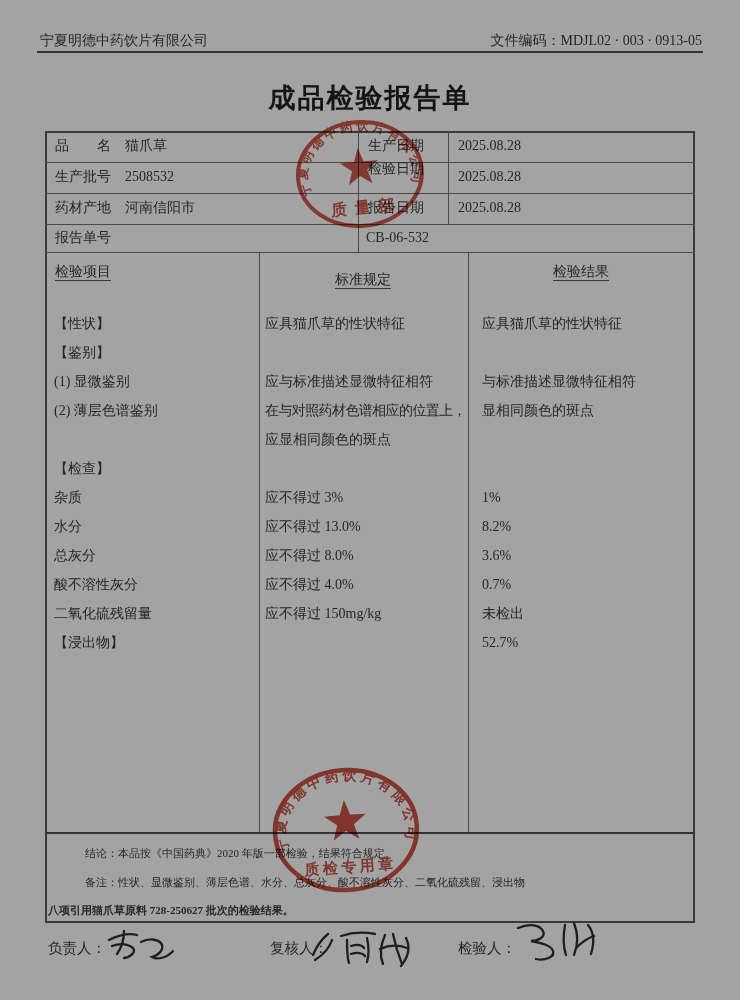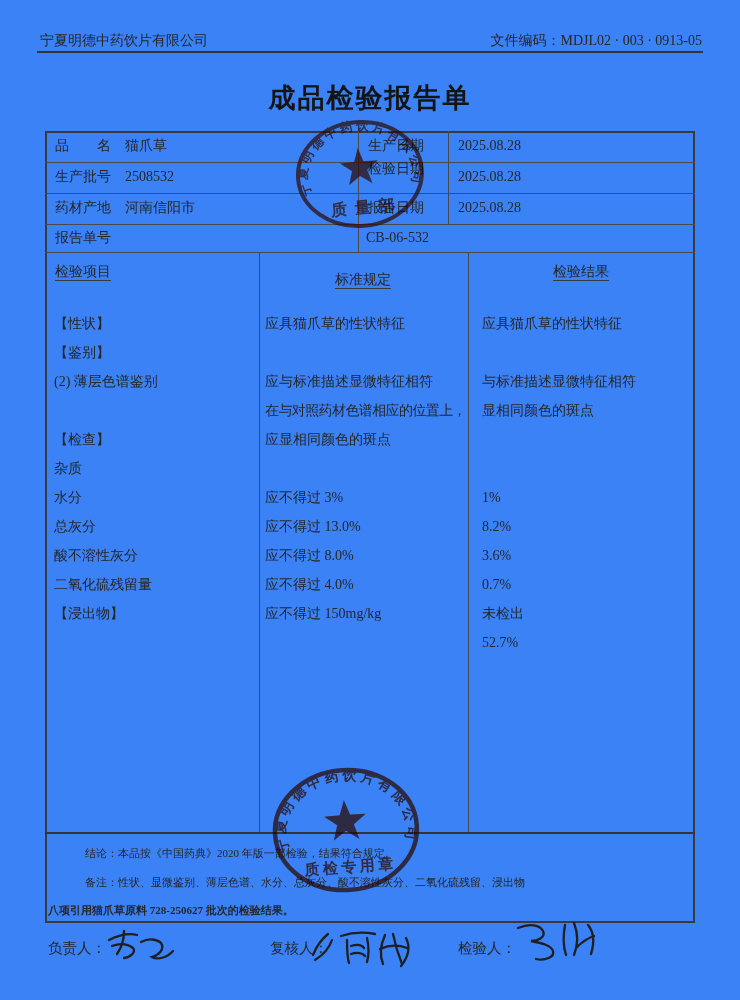--- a/index.html
+++ b/index.html
@@ -1,16 +1,16 @@
 <!DOCTYPE html>
 <html><head>
 <meta charset="utf-8">
 <style>
   html,body{margin:0;padding:0;background:#ffffff;}
-  .sheet{position:relative;width:740px;height:1000px;background:#3b82f6;overflow:hidden;
+  .sheet{position:relative;width:740px;height:1000px;background:#a3a3a3;overflow:hidden;
          font-family:"Liberation Serif","DejaVu Serif",serif;color:#262626;}
   .t{position:absolute;white-space:nowrap;font-size:14px;line-height:20px;color:#262626;}
   .rule{position:absolute;background:#343434;}
   .thin{position:absolute;background:#4a4a4a;}
   .frame{position:absolute;left:45px;top:131px;width:646px;height:788px;border:2px solid #3a3a3a;}
   .hdr{font-size:14px;}
   .title{position:absolute;left:0;right:0;top:80px;text-align:center;font-size:27px;
          font-weight:bold;letter-spacing:2px;color:#141414;}
   .colhead{border-bottom:1px solid #3a3a3a;padding-bottom:1px;}
   .lines{position:absolute;top:309px;font-size:14px;}
@@ -61,20 +61,21 @@
   <div class="t" style="left:55px;top:228px;">报告单号</div>
   <div class="t" style="left:366px;top:228px;">CB-06-532</div>
 
   <div class="t" style="left:55px;top:262px;"><span class="colhead">检验项目</span></div>
   <div class="t" style="left:335px;top:270px;"><span class="colhead">标准规定</span></div>
   <div class="t" style="left:553px;top:262px;"><span class="colhead">检验结果</span></div>
 
   <div class="lines" style="left:54px;">
     <div>【性状】</div>
     <div>【鉴别】</div>
+    <div>(1) 显微鉴别</div>
     <div>(2) 薄层色谱鉴别</div>
     <div></div>
     <div>【检查】</div>
     <div>杂质</div>
     <div>水分</div>
     <div>总灰分</div>
     <div>酸不溶性灰分</div>
     <div>二氧化硫残留量</div>
     <div>【浸出物】</div>
   </div>

